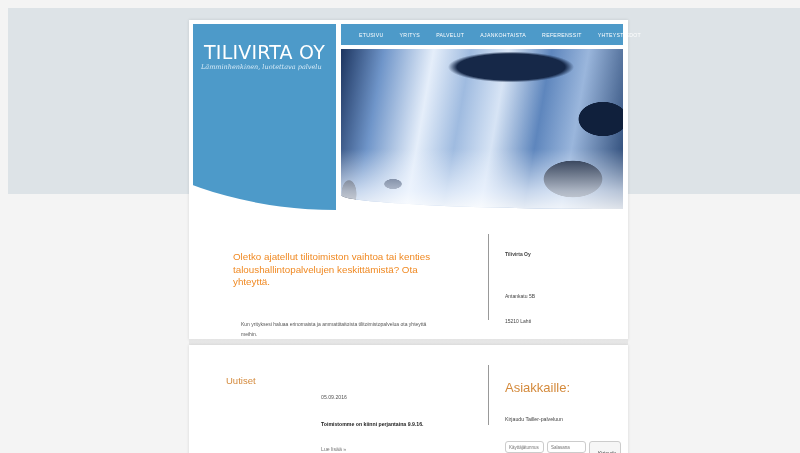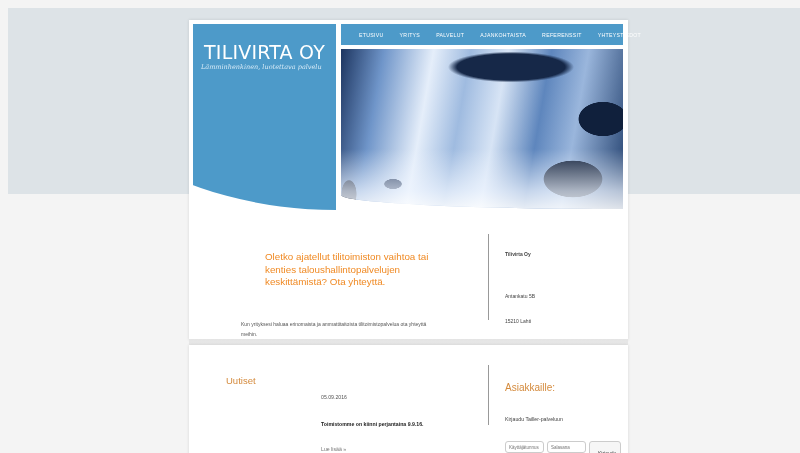--- a/index.html
+++ b/index.html
@@ -73,21 +73,21 @@
         linear-gradient(100deg, #1d3560 0%, #6f95c9 14%, #e5eefa 30%, #9fbbe0 42%, #d7e4f5 54%, #5e86bd 68%, #9ab6dc 80%, #22406e 100%);
     }
     .hero::after {
       content: ""; position: absolute; left: 0; bottom: 0; width: 100%; height: 60px;
       background: linear-gradient(180deg, transparent, rgba(240,246,255,0.7) 70%, rgba(255,255,255,0.85));
     }
 
     
     .intro { position: absolute; left: 28px; top: 215px; width: 245px; }
     .intro-heading {
-      color: #f08a24; font-size: 9.8px; line-height: 12.5px; margin-left: 32px;
+      color: #f08a24; font-size: 9.8px; line-height: 12.5px;
     }
     .intro-body {
       margin-top: 6px; color: #555; font-size: 5px; line-height: 10px;
     }
 
     
     .contact {
       position: absolute; left: 299px; top: 214px; padding-left: 8px;
       border-left: 1px solid #999; height: 86px;
     }
@@ -102,21 +102,21 @@
     .news-list { position: absolute; left: 108px; top: 24px; width: 180px; }
     .news-item { margin-bottom: 6px; }
     .news-date { color: #555; font-size: 5.2px; line-height: 9.5px; }
     .news-headline { color: #222; font-size: 5.2px; font-weight: bold; line-height: 10px; }
     .news-more { color: #777; font-size: 5.2px; line-height: 9.5px; text-decoration: none; display: block; }
 
     .clients {
       position: absolute; left: 299px; top: 20px; padding-left: 8px;
       border-left: 1px solid #999; height: 60px;
     }
-    .clients-title { color: #d48a3c; font-size: 10px; line-height: 14px; }
+    .clients-title { color: #d48a3c; font-size: 13px; line-height: 14px; }
     .clients-label { color: #444; font-size: 5.2px; margin-top: 5px; }
     .login-row { display: flex; gap: 3px; margin-top: 3px; }
     .login-row input {
       width: 39px; height: 12px; border: 1px solid #ccc; border-radius: 3px;
       font-size: 4.5px; padding: 0 3px; color: #999; background: #fff;
       font-family: "Liberation Sans", sans-serif;
     }
     .login-row button {
       width: 32px; height: 12px; border: 1px solid #ccc; border-radius: 3px;
       background: #f6f6f6; font-size: 5px; color: #444;

